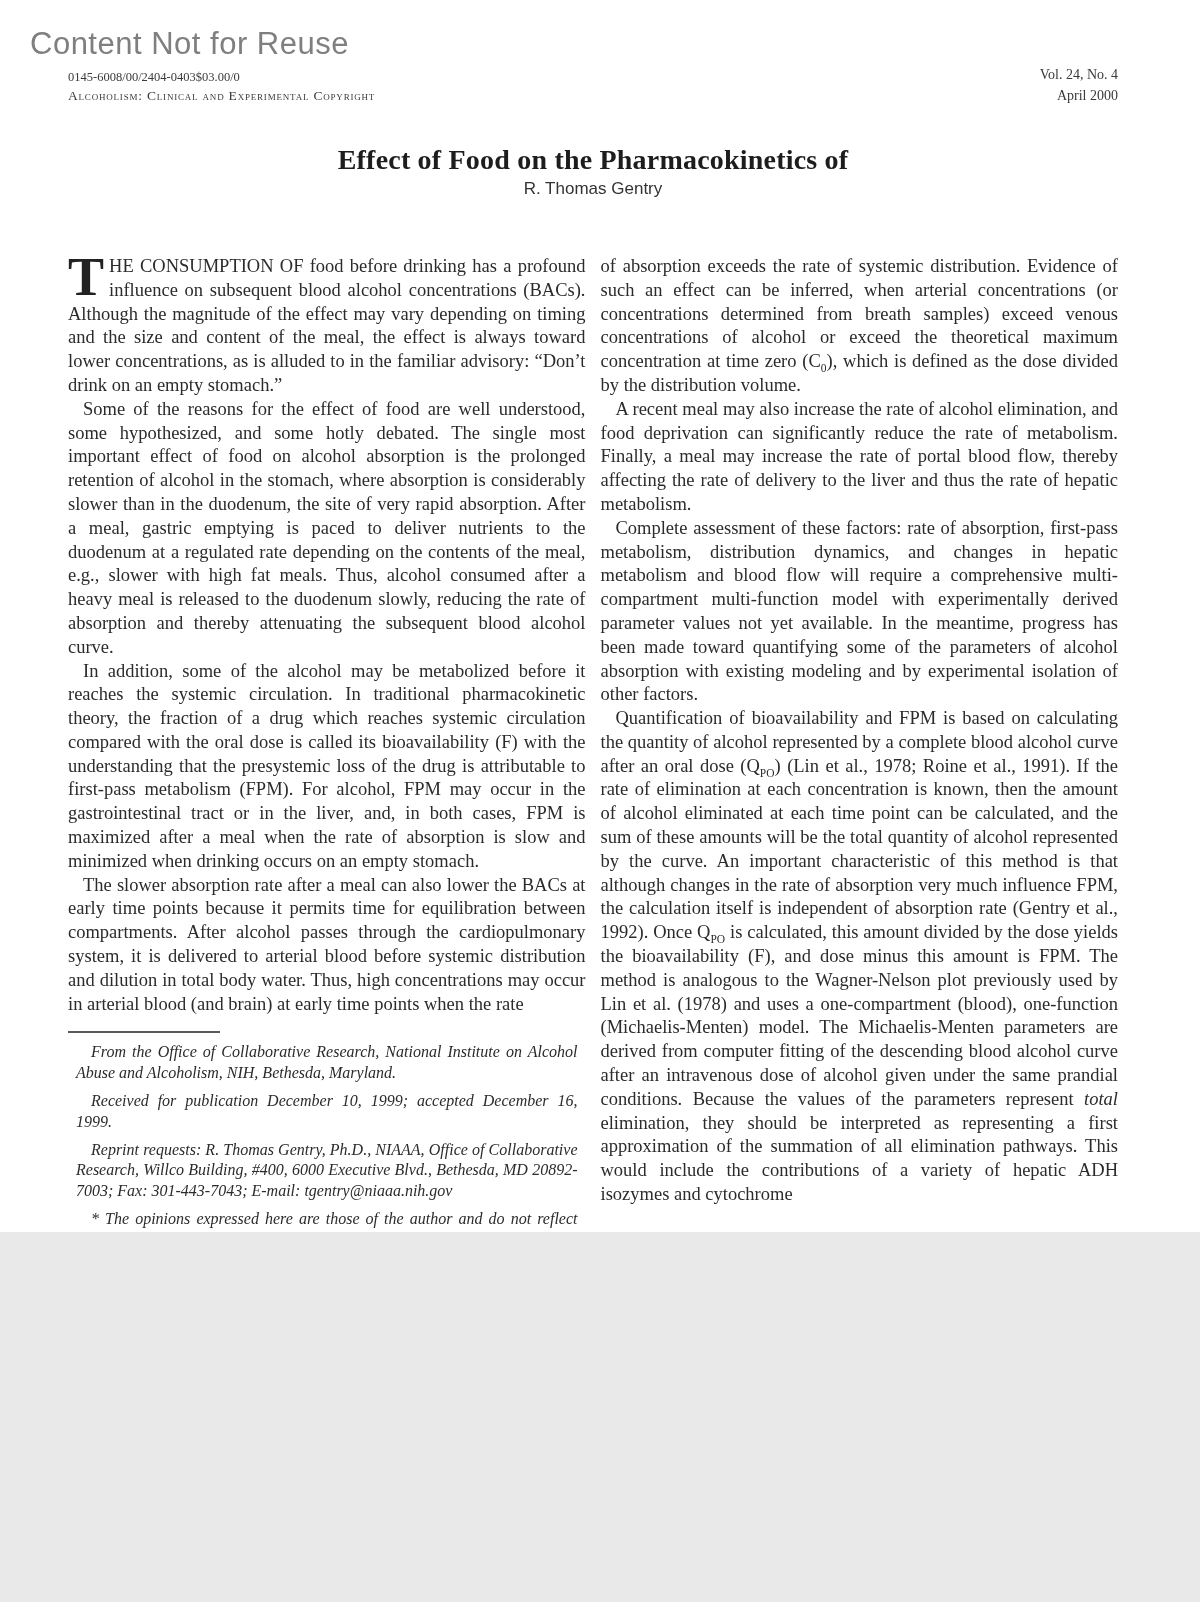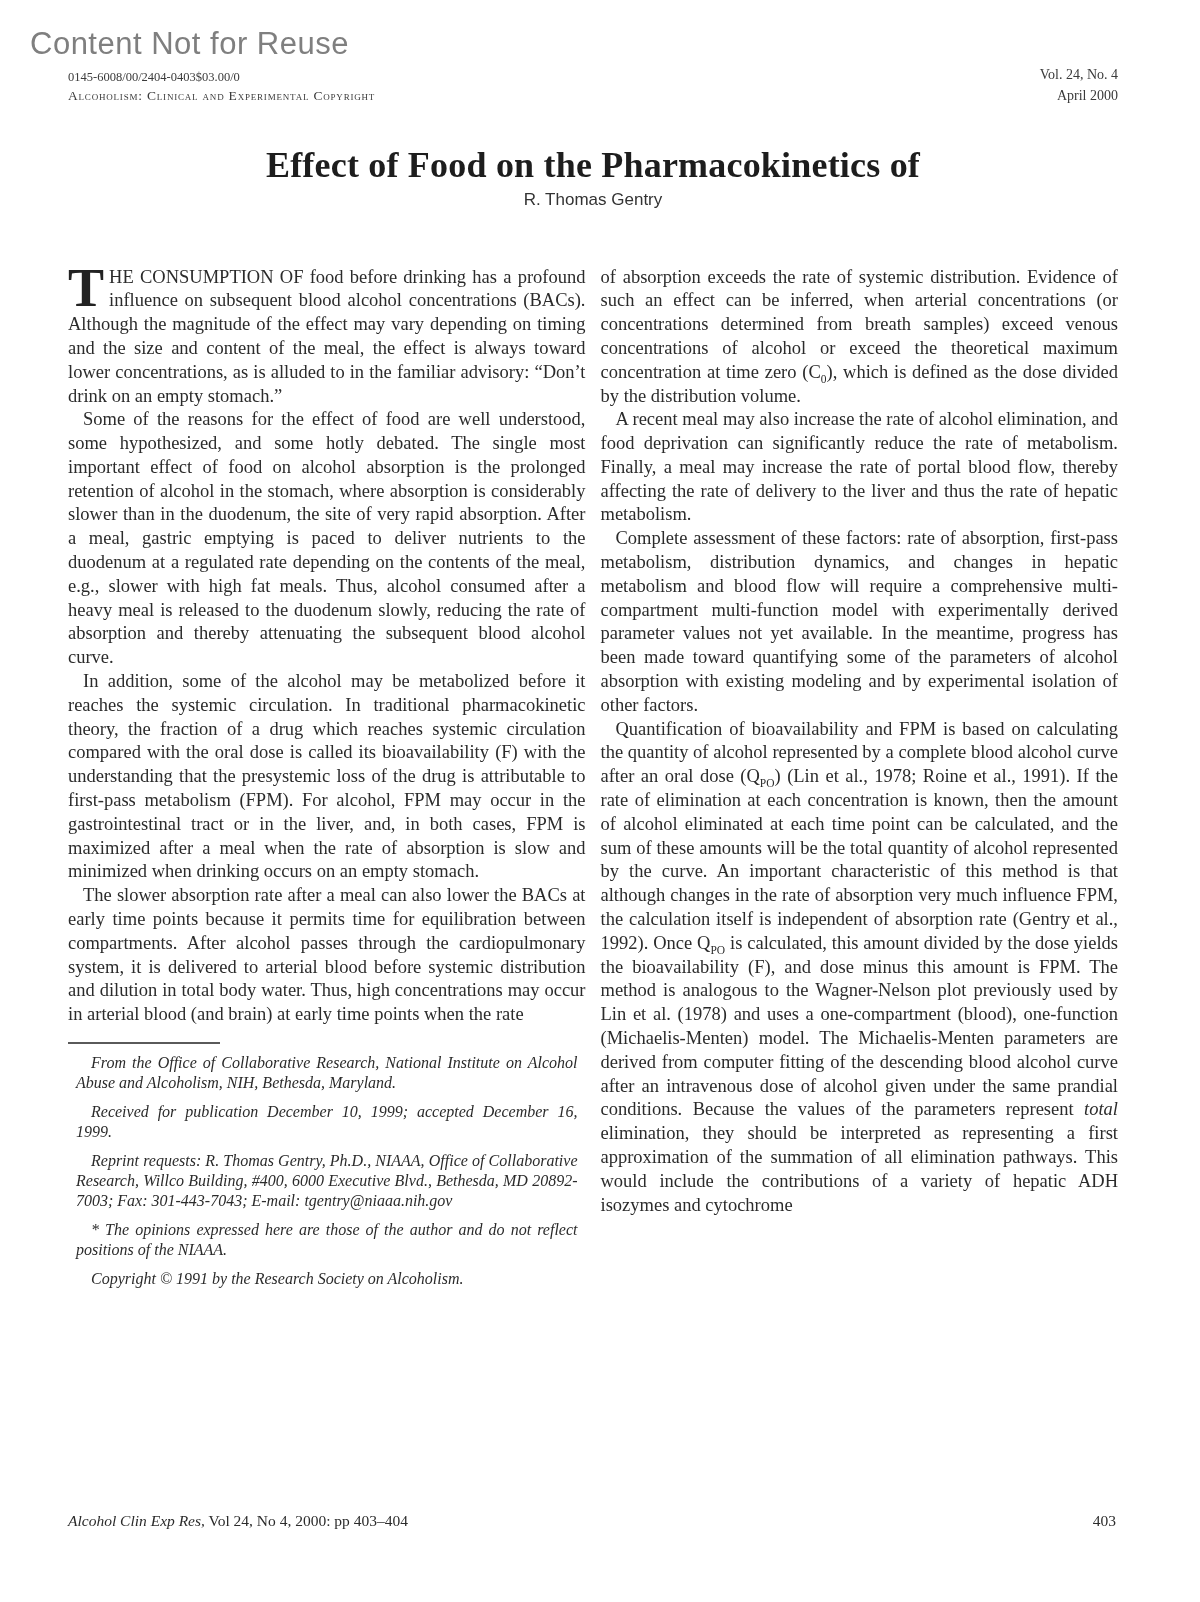--- a/index.html
+++ b/index.html
@@ -1,19 +1,19 @@
 <!DOCTYPE html>
 <html lang="en"><head>
 <meta charset="utf-8">
 <style>
   html,body { margin:0; padding:0; background:#e9e9e9; }
   .page {
     position: relative;
     width: 1200px;
-    height: 1602px;
+    height: 1232px;
     margin: 0 auto;
     background: #ffffff;
     font-family: "Liberation Serif", serif;
     color: #2b2b2b;
     overflow: hidden;
   }
   .watermark {
     position: absolute;
     top: 26px;
     left: 30px;
@@ -28,21 +28,21 @@
     display: flex;
     justify-content: space-between;
     align-items: flex-end;
     color: #3a3a3a;
   }
   .masthead-left { font-size: 12.5px; line-height: 1.45; }
   .journal-name { font-variant: small-caps; letter-spacing: 0.8px; font-size: 13.5px; }
   .masthead-right { text-align: right; font-size: 14px; line-height: 1.5; }
   .title {
     text-align: center;
-    font-size: 36px;
+    font-size: 28px;
     font-weight: bold;
     line-height: 1.32;
     margin: 36px 0 0 0;
     color: #1d1d1d;
     letter-spacing: 0.2px;
   }
   .author {
     text-align: center;
     font-family: "Liberation Sans", sans-serif;
     font-size: 17px;

